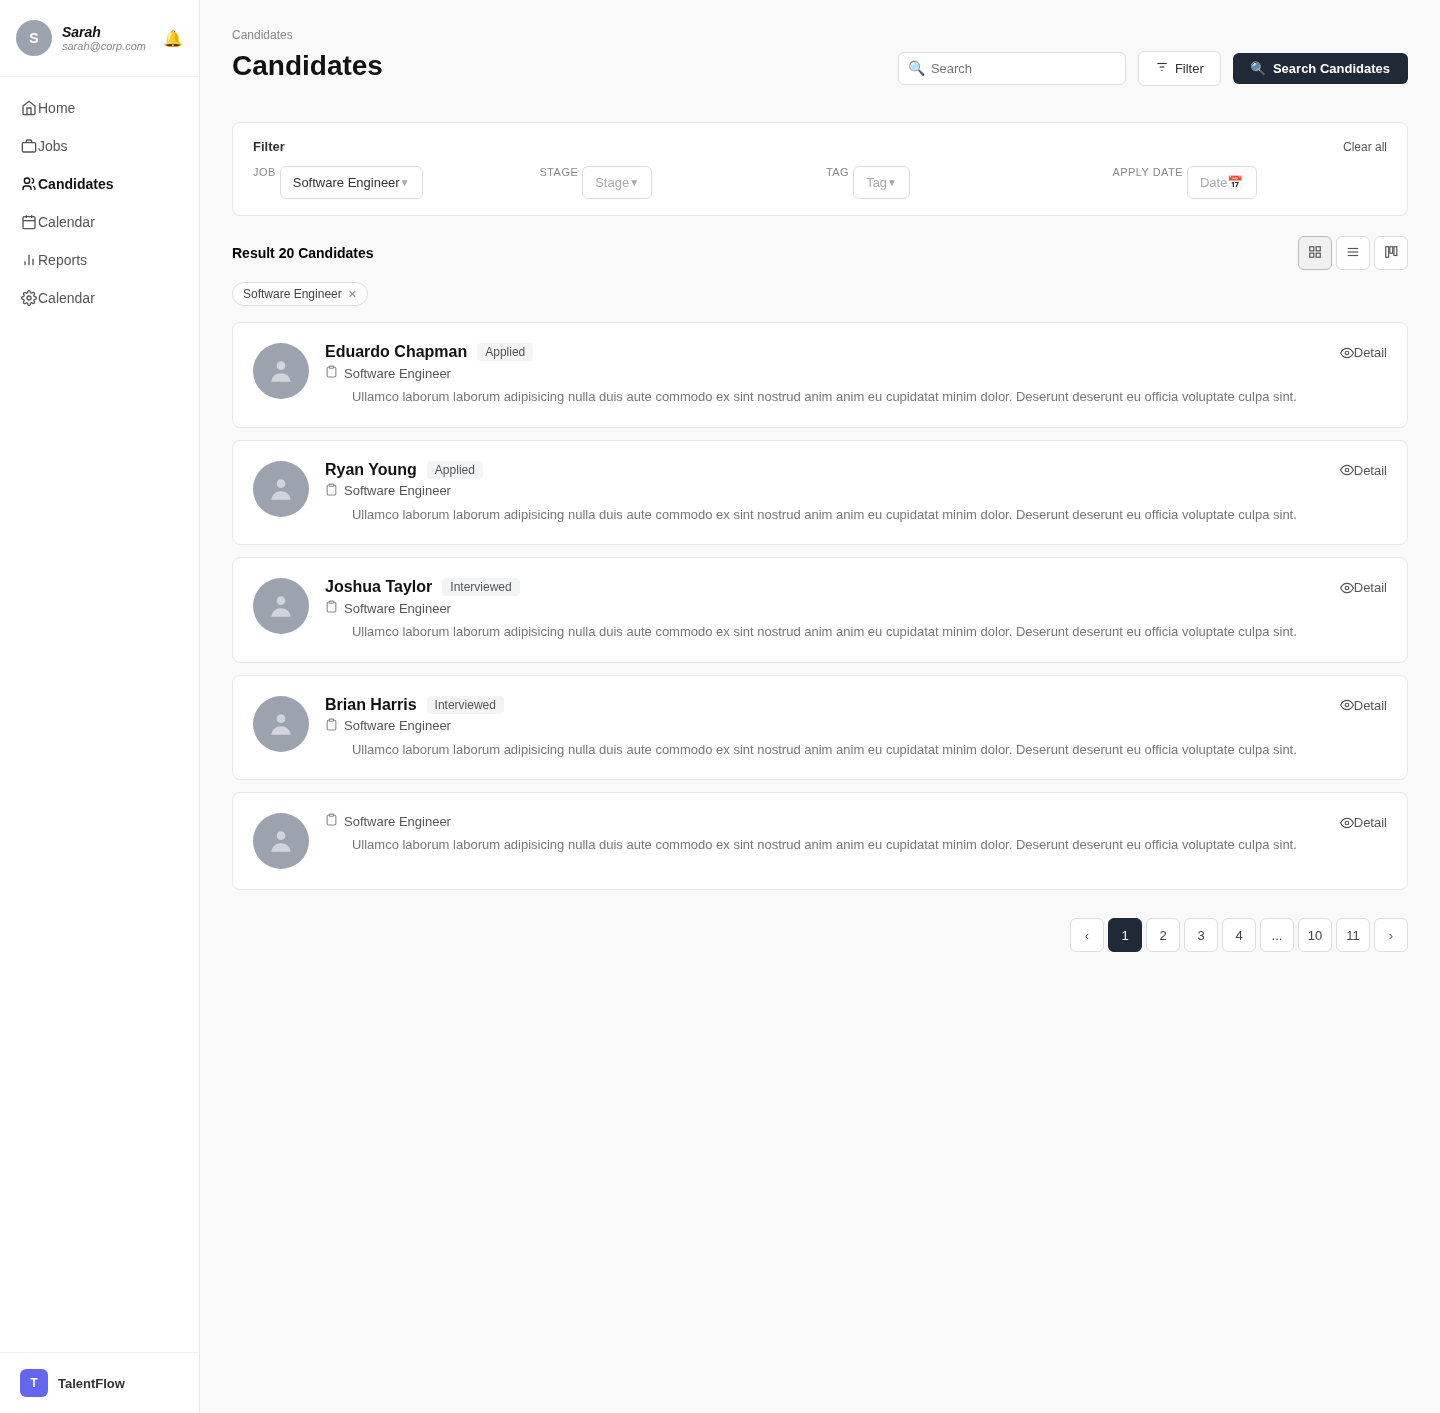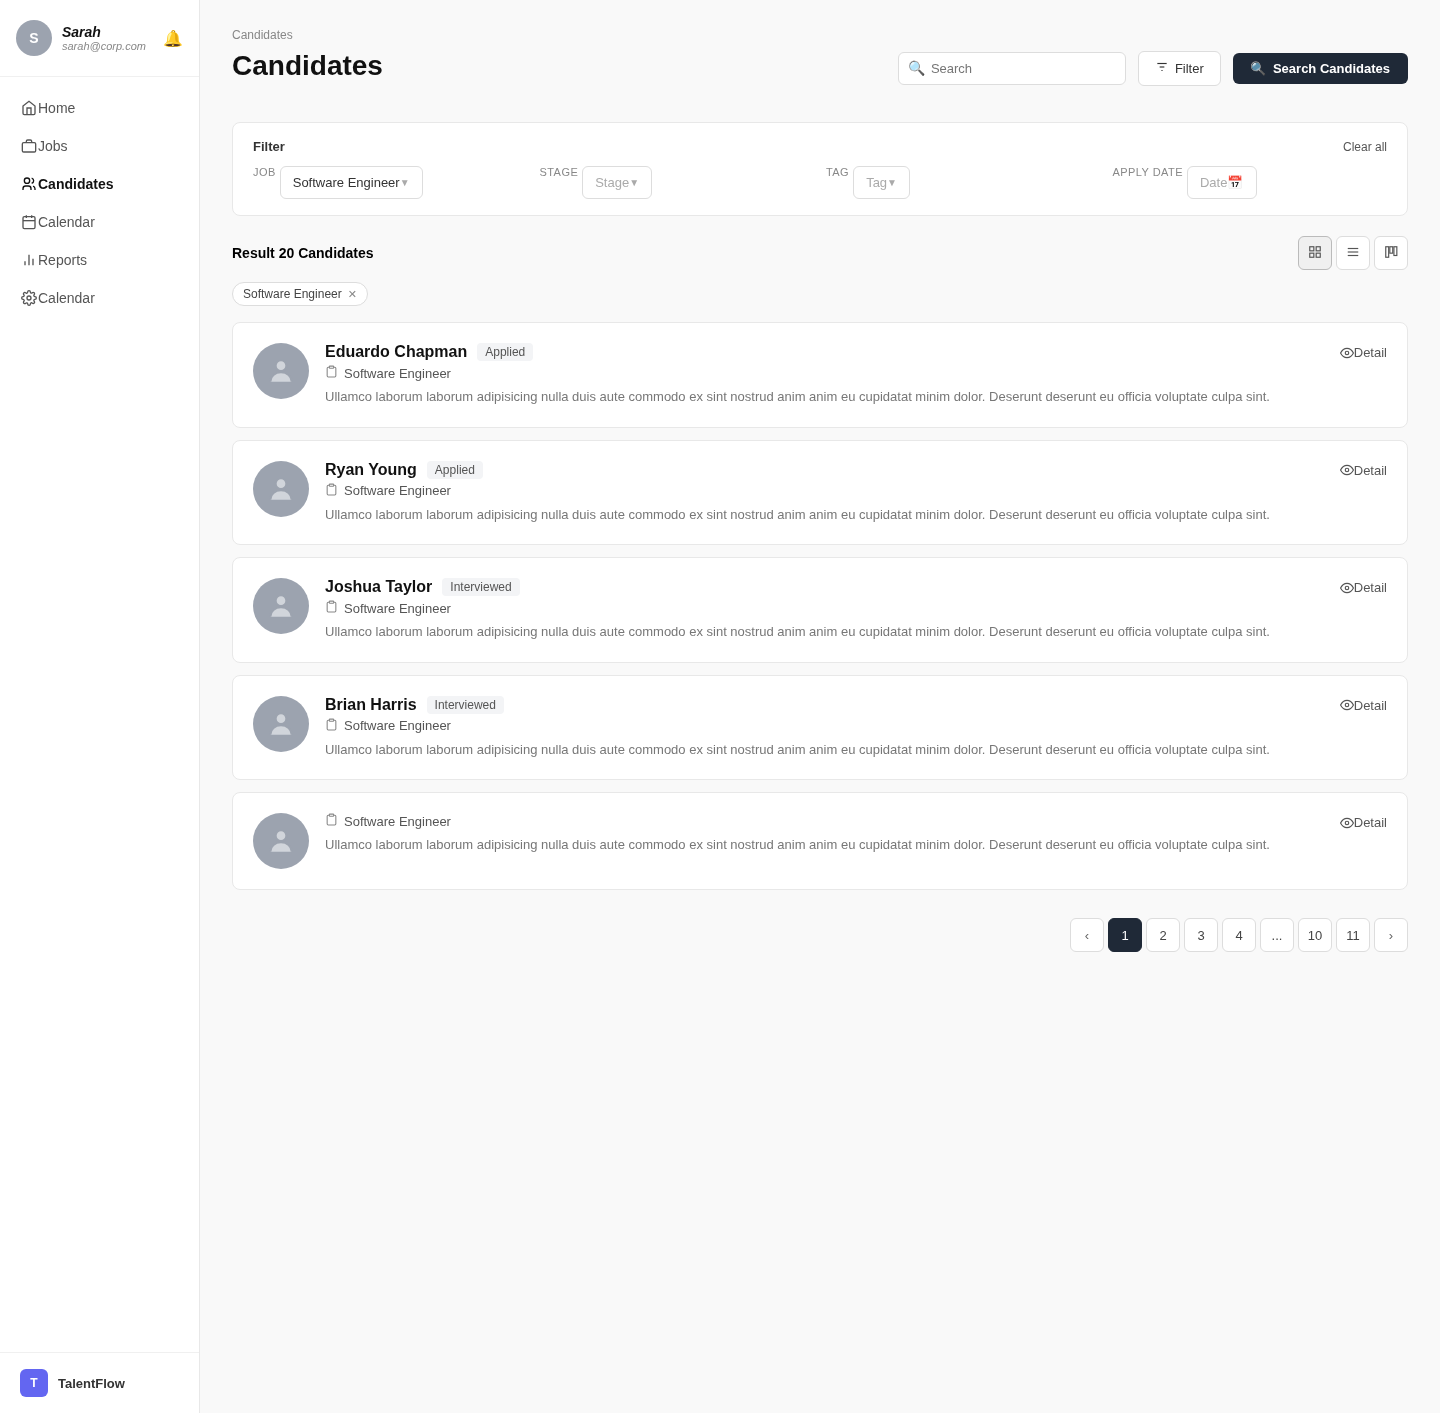--- a/index.html
+++ b/index.html
@@ -185,20 +185,21 @@
     .candidate-card {
       background: #fff;
       border: 1px solid #e8e8e8;
       border-radius: 8px;
       padding: 20px 20px 20px 20px;
       margin-bottom: 12px;
       display: flex;
       align-items: flex-start;
       gap: 16px;
       position: relative;
+      text-align: center;
     }
     .candidate-avatar {
       width: 56px; height: 56px;
       background: #9ca3af;
       border-radius: 50%;
       display: flex; align-items: center; justify-content: center;
       flex-shrink: 0;
     }
     .candidate-avatar-icon {
       color: #e5e7eb;

